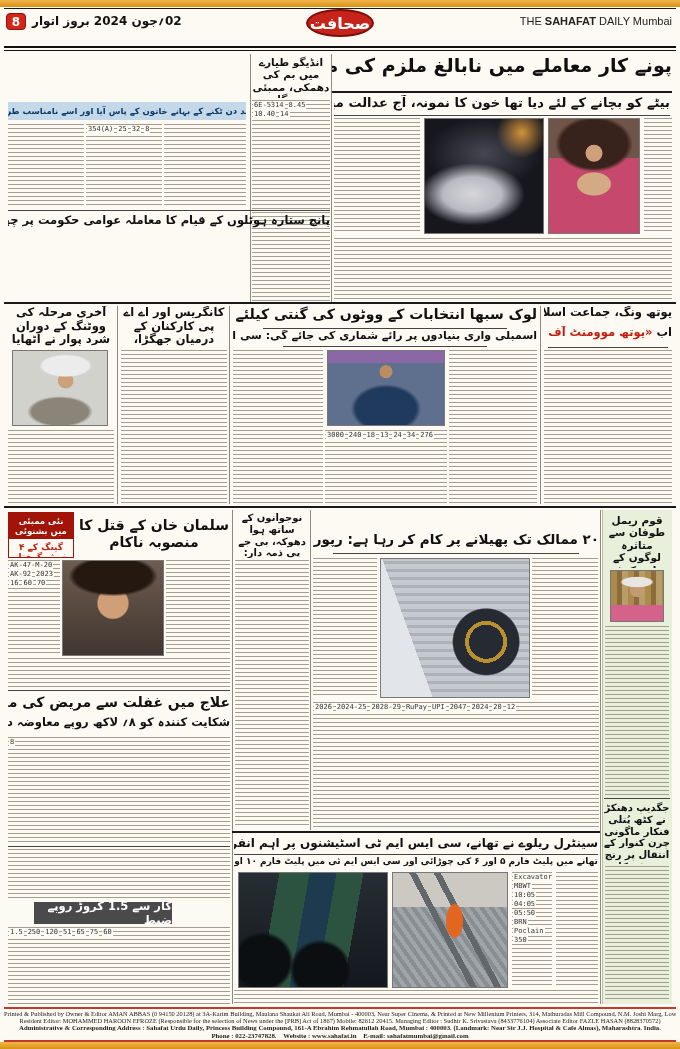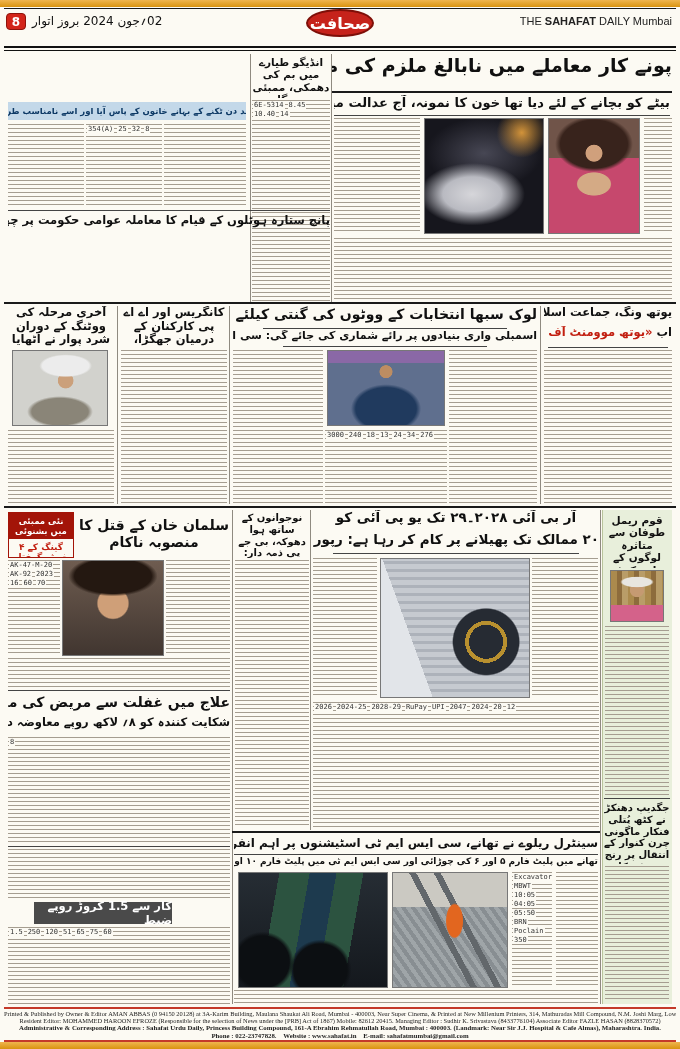--- a/index.html
+++ b/index.html
@@ -78,21 +78,21 @@
 </style>
 </head>
 <body>
 
 <div id="pg">
 
   <div class="ab goldbar" style="left:0;top:0;width:680px;height:7px"></div>
   <div class="ab hrL" style="left:4px;top:8px;width:672px;height:1px"></div>
 
   <div class="ab badge" style="left:6px;top:13px;width:20px;height:17px">8</div>
-  <div class="ab u" style="left:32px;top:14px;width:160px;height:18px;font-size:12px;font-weight:normal;color:#111;text-align:left">02؍جون 2024 بروز اتوار</div>
+  <div class="ab u" style="left:32px;top:14px;width:160px;height:18px;font-size:12px;font-weight:bold;color:#111;text-align:left">02؍جون 2024 بروز اتوار</div>
   <div class="ab logo" style="left:306px;top:9px;width:68px;height:28px">صحافت</div>
   <div class="ab mast" style="left:470px;top:15px;width:202px;height:14px">
     <span>THE</span>
     <b>SAHAFAT</b>
     <span>DAILY Mumbai</span>
   </div>
   <div class="ab dbl" style="left:4px;top:46px;width:672px"></div>
 
   <div class="ab u hl nw" style="left:332px;top:54px;width:340px;height:36px;font-size:19px">پونے کار معاملے میں نابالغ ملزم کی ماں بھی گرفتار</div>
   <div class="ab hrL" style="left:332px;top:91px;width:340px;height:2px"></div>
@@ -203,21 +203,20 @@
       <span class="frag">75</span>
       <span class="frag">60</span>
     </div>
 
   <div class="ab vr" style="left:232px;top:510px;width:1px;height:494px"></div>
 
   <div class="ab u hl" style="left:235px;top:512px;width:74px;height:46px;font-size:10px">نوجوانوں کے ساتھ ہوا دھوکہ، بی جے پی ذمہ دار: کجریوال</div>
   <div class="ab ts" style="left:235px;top:560px;width:74px;height:268px"></div>
   <div class="ab vr" style="left:310px;top:510px;width:1px;height:320px"></div>
 
-  <div class="ab u hl nw" style="left:313px;top:510px;width:286px;height:22px;font-size:13.5px">آر بی آئی ۲۰۲۸۔۲۹ تک یو پی آئی کو</div>
   <div class="ab u hl nw" style="left:313px;top:532px;width:286px;height:20px;font-size:13.5px">۲۰ ممالک تک پھیلانے پر کام کر رہا ہے: رپورٹ</div>
   <div class="ab rule" style="left:333px;top:553px;width:246px;height:1px"></div>
   <div class="ab ph ph-rbi" style="left:380px;top:558px;width:150px;height:140px"></div>
   <div class="ab ts" style="left:313px;top:558px;width:64px;height:140px"></div>
   <div class="ab ts" style="left:532px;top:558px;width:66px;height:140px"></div>
   <div class="ab ts fr" style="left:313px;top:702px;width:286px;height:126px">
       <span class="frag">2026</span>
       <span class="frag">2024-25</span>
       <span class="frag">2028-29</span>
       <span class="frag">RuPay</span>

